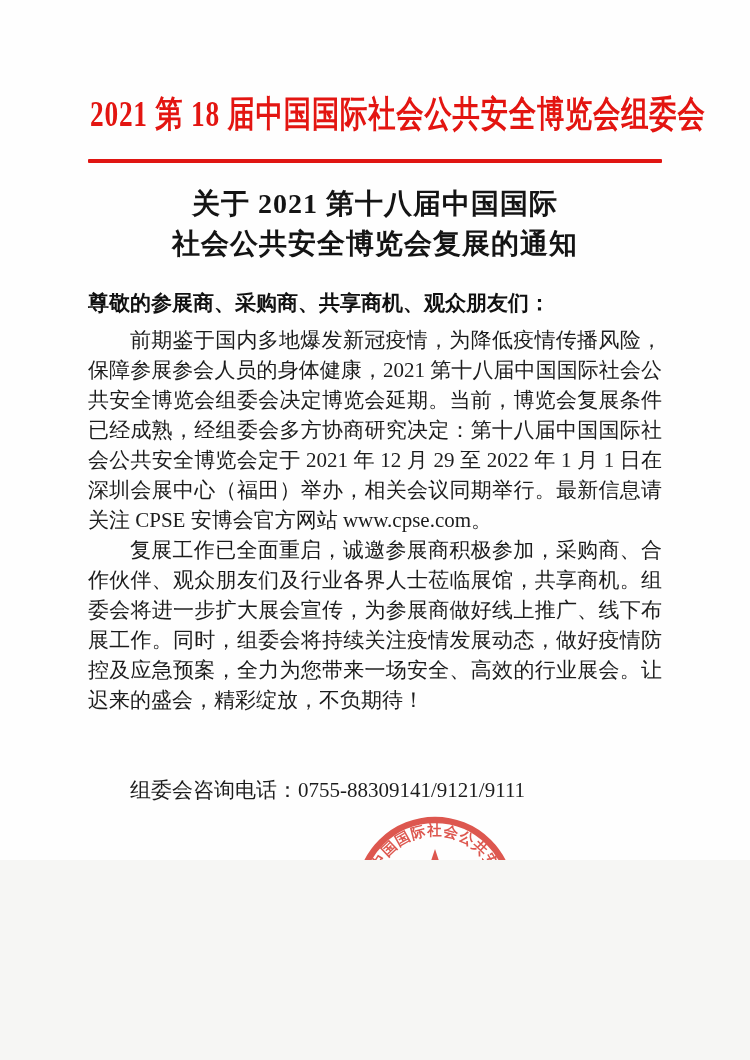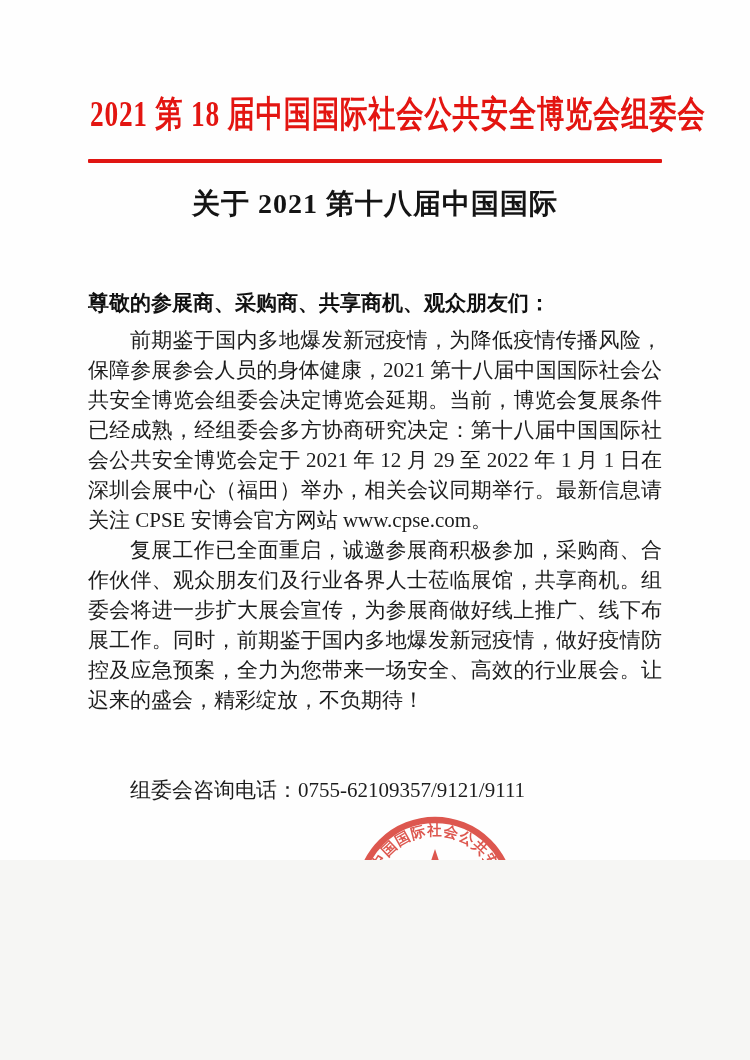--- a/index.html
+++ b/index.html
@@ -66,30 +66,31 @@
 <body>
 
 <div class="page">
 
   <div class="masthead">2021 第 18 届中国国际社会公共安全博览会组委会</div>
 
   <div class="red-rule"></div>
 
   <div class="title">
     <div>关于 2021 第十八届中国国际</div>
+    <div>社会公共安全博览会复展的通知</div>
   </div>
 
   <div class="salutation">尊敬的参展商、采购商、共享商机、观众朋友们：</div>
 
   <div class="body-text">
     <p>前期鉴于国内多地爆发新冠疫情，为降低疫情传播风险，保障参展参会人员的身体健康，2021 第十八届中国国际社会公共安全博览会组委会决定博览会延期。当前，博览会复展条件已经成熟，经组委会多方协商研究决定：第十八届中国国际社会公共安全博览会定于 2021 年 12 月 29 至 2022 年 1 月 1 日在深圳会展中心（福田）举办，相关会议同期举行。最新信息请关注 CPSE 安博会官方网站 www.cpse.com。</p>
-    <p>复展工作已全面重启，诚邀参展商积极参加，采购商、合作伙伴、观众朋友们及行业各界人士莅临展馆，共享商机。组委会将进一步扩大展会宣传，为参展商做好线上推广、线下布展工作。同时，前期鉴于国内多地爆发新冠疫情，做好疫情防控及应急预案，全力为您带来一场安全、高效的行业展会。让迟来的盛会，精彩绽放，不负期待！</p>
+    <p>复展工作已全面重启，诚邀参展商积极参加，采购商、合作伙伴、观众朋友们及行业各界人士莅临展馆，共享商机。组委会将进一步扩大展会宣传，为参展商做好线上推广、线下布展工作。同时，组委会将持续关注疫情发展动态，做好疫情防控及应急预案，全力为您带来一场安全、高效的行业展会。让迟来的盛会，精彩绽放，不负期待！</p>
   </div>
 
-  <div class="phone-line">组委会咨询电话：0755-62109357/9121/9111</div>
+  <div class="phone-line">组委会咨询电话：0755-88309141/9121/9111</div>
 
   <div class="sig-org">2021 第十八届中国国际社会公共安全博览会组委会</div>
 
   <div class="sig-date">二0二一年十一月十九日</div>
 
   <svg class="seal" viewBox="-100 -100 200 200" xmlns="http://www.w3.org/2000/svg">
     <defs>
       <path id="arcTop" d="M -52.8,30.5 A 61,61 0 1 1 52.8,30.5" fill="none"></path>
       <path id="arcBottom" d="M -40.3,40.3 A 57,57 0 0 0 40.3,40.3" fill="none"></path>
     </defs>

